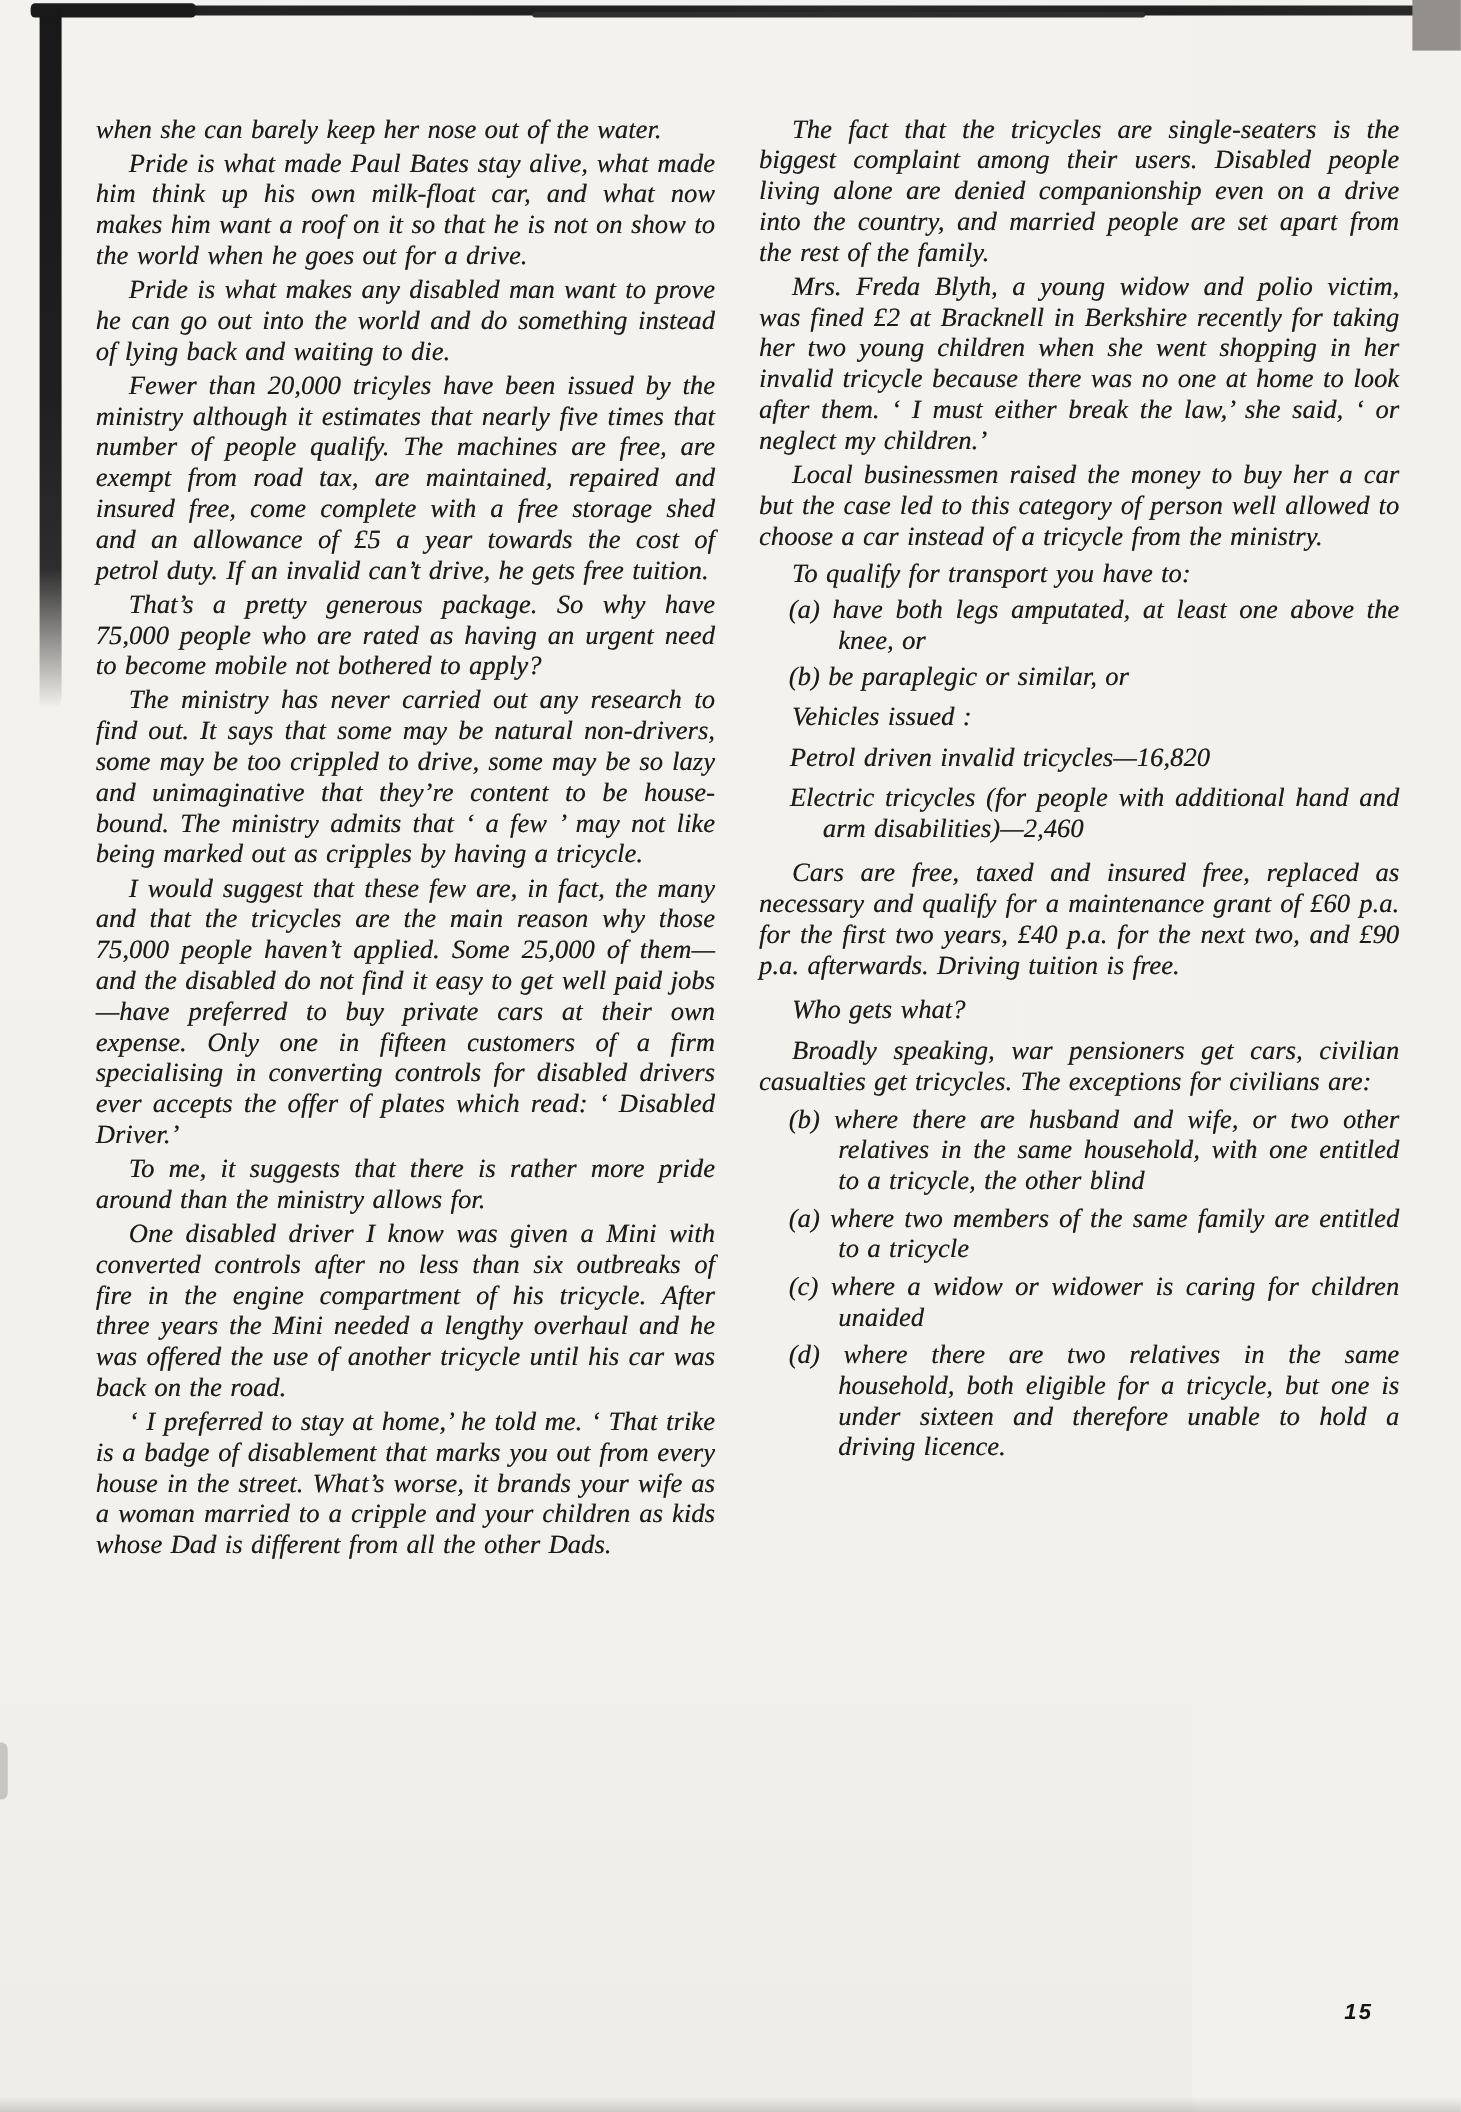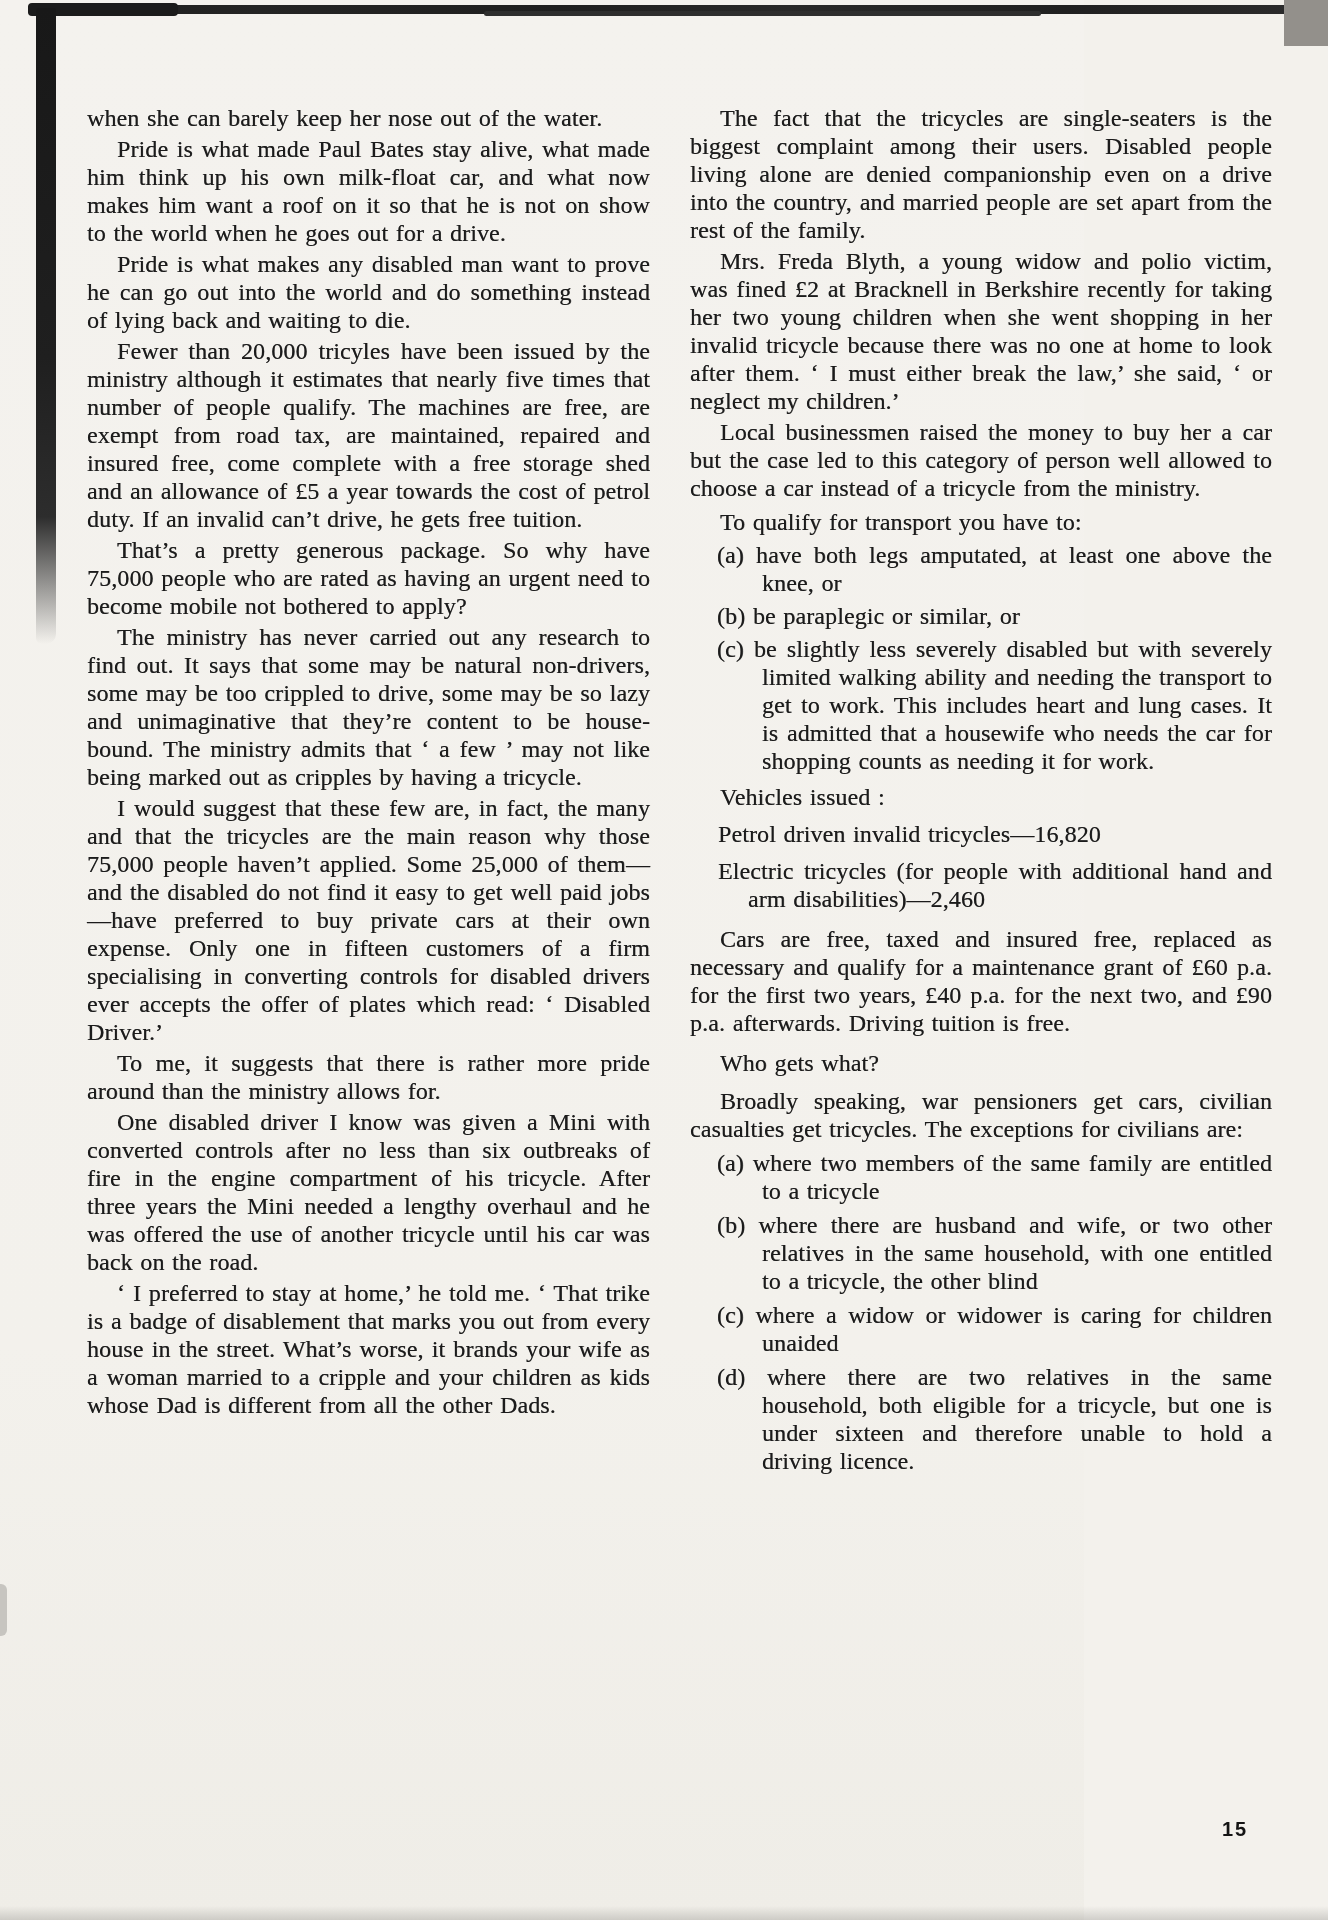--- a/index.html
+++ b/index.html
@@ -11,20 +11,21 @@
     overflow: hidden;
   }
   .page {
     position: absolute;
     inset: 0;
     width: 1084px;
     height: 1920px;
     background: linear-gradient(180deg, #f4f2ee 0%, #f3f1ec 70%, #efede7 100%);
     font-family: "Liberation Serif", serif;
     color: #1b1b1b;
+    font-style: italic;
   }
   
   .art-top {
     position: absolute;
     left: 28px; top: 5px;
     width: 1266px; height: 9px;
     background: linear-gradient(90deg, #1d1d1d 0%, #242424 18%, #1f1f1f 42%, #292929 60%, #202020 82%, #2b2b2b 100%);
     border-radius: 3px;
   }
   .art-top::before {
@@ -133,28 +134,27 @@
     <p class="ind">‘ I preferred to stay at home,’ he told me. ‘ That trike is a badge of disablement that marks you out from every house in the street.  What’s worse, it brands your wife as a woman married to a cripple and your children as kids whose Dad is different from all the other Dads.</p>
   </div>
 
   <div class="col col-right">
     <p class="ind">The fact that the tricycles are single-seaters is the biggest complaint among their users. Disabled people living alone are denied companionship even on a drive into the country, and married people are set apart from the rest of the family.</p>
     <p class="ind">Mrs. Freda Blyth, a young widow and polio victim, was fined £2 at Bracknell in Berkshire recently for taking her two young children when she went shopping in her invalid tricycle because there was no one at home to look after them. ‘ I must either break the law,’ she said, ‘ or neglect my children.’</p>
     <p class="ind">Local businessmen raised the money to buy her a car but the case led to this category of person well allowed to choose a car instead of a tricycle from the ministry.</p>
     <p class="ind mt6">To qualify for transport you have to:</p>
     <p class="list">(a) have both legs amputated, at least one above the knee, or</p>
     <p class="list">(b) be paraplegic or similar, or</p>
-    <p class="list">(c) be slightly less severely disabled but with severely limited walking ability and needing the transport to get to work.  This includes heart and lung cases.  It is admitted that a housewife who needs the car for shopping counts as needing it for work.</p>
     <p class="ind mt8">Vehicles issued :</p>
     <p class="hang">Petrol driven invalid tricycles—16,820</p>
     <p class="hang">Electric tricycles (for people with additional hand and arm disabilities)—2,460</p>
     <p class="ind mt12">Cars are free, taxed and insured free, replaced as necessary and qualify for a maintenance grant of £60 p.a. for the first two years, £40 p.a. for the next two, and £90 p.a. afterwards.  Driving tuition is free.</p>
     <p class="ind mt12">Who gets what?</p>
     <p class="ind mt10">Broadly speaking, war pensioners get cars, civilian casualties get tricycles.  The exceptions for civilians are:</p>
+    <p class="list mt6">(b) where there are husband and wife, or two other relatives in the same household, with one entitled to a tricycle, the other blind</p>
     <p class="list mt6">(a) where two members of the same family are entitled to a tricycle</p>
-    <p class="list mt6">(b) where there are husband and wife, or two other relatives in the same household, with one entitled to a tricycle, the other blind</p>
     <p class="list mt6">(c) where a widow or widower is caring for children unaided</p>
     <p class="list mt6">(d) where there are two relatives in the same household, both eligible for a tricycle, but one is under sixteen and therefore unable to hold a driving licence.</p>
   </div>
 
   <div class="pagenum">15</div>
 
 </div>
 
 </body></html>

